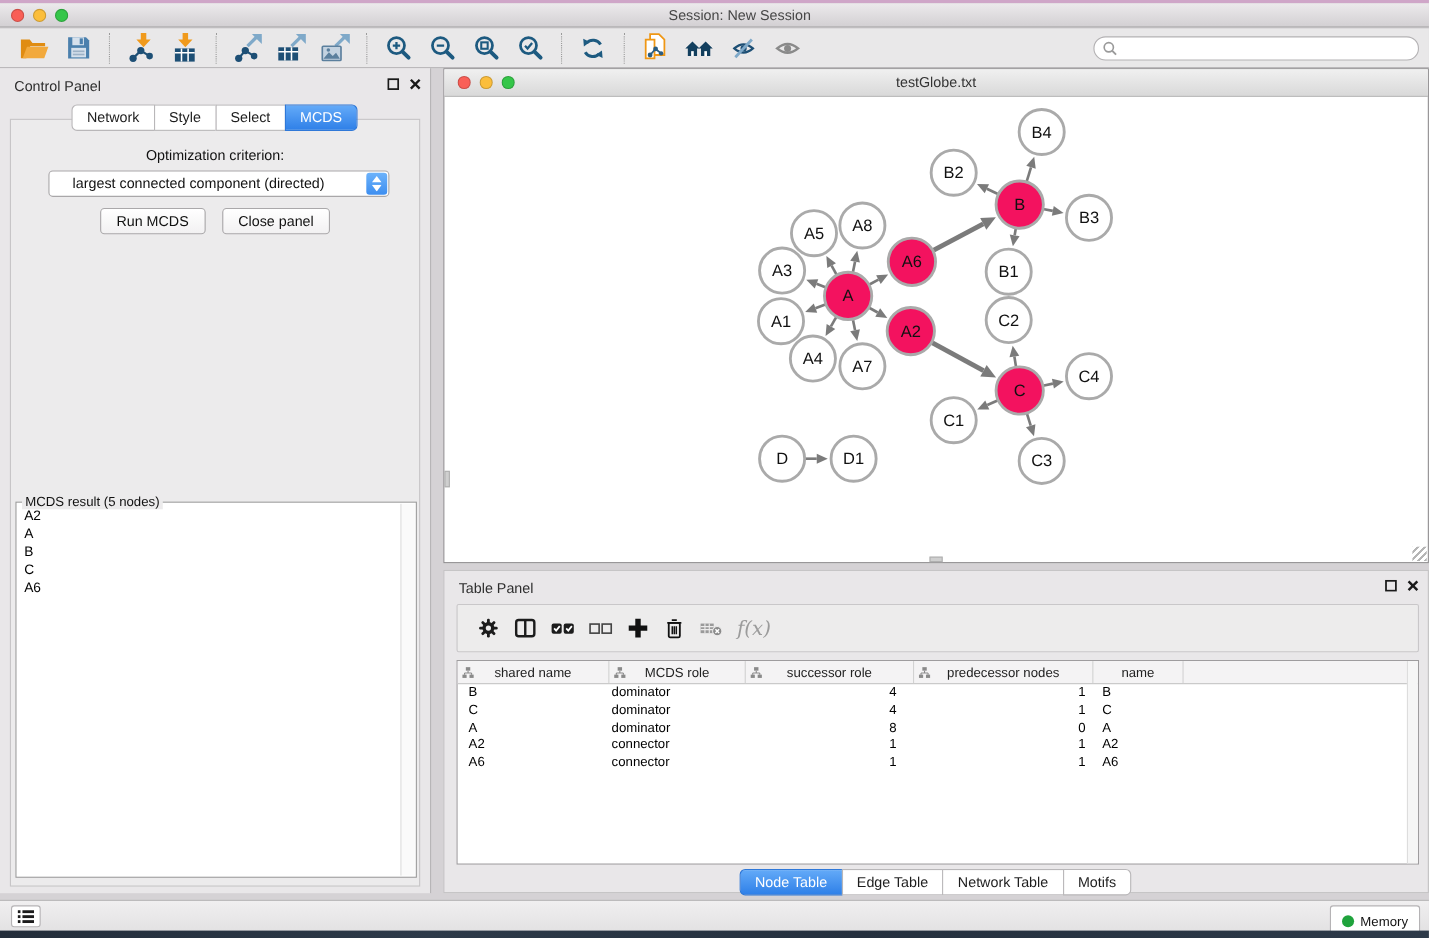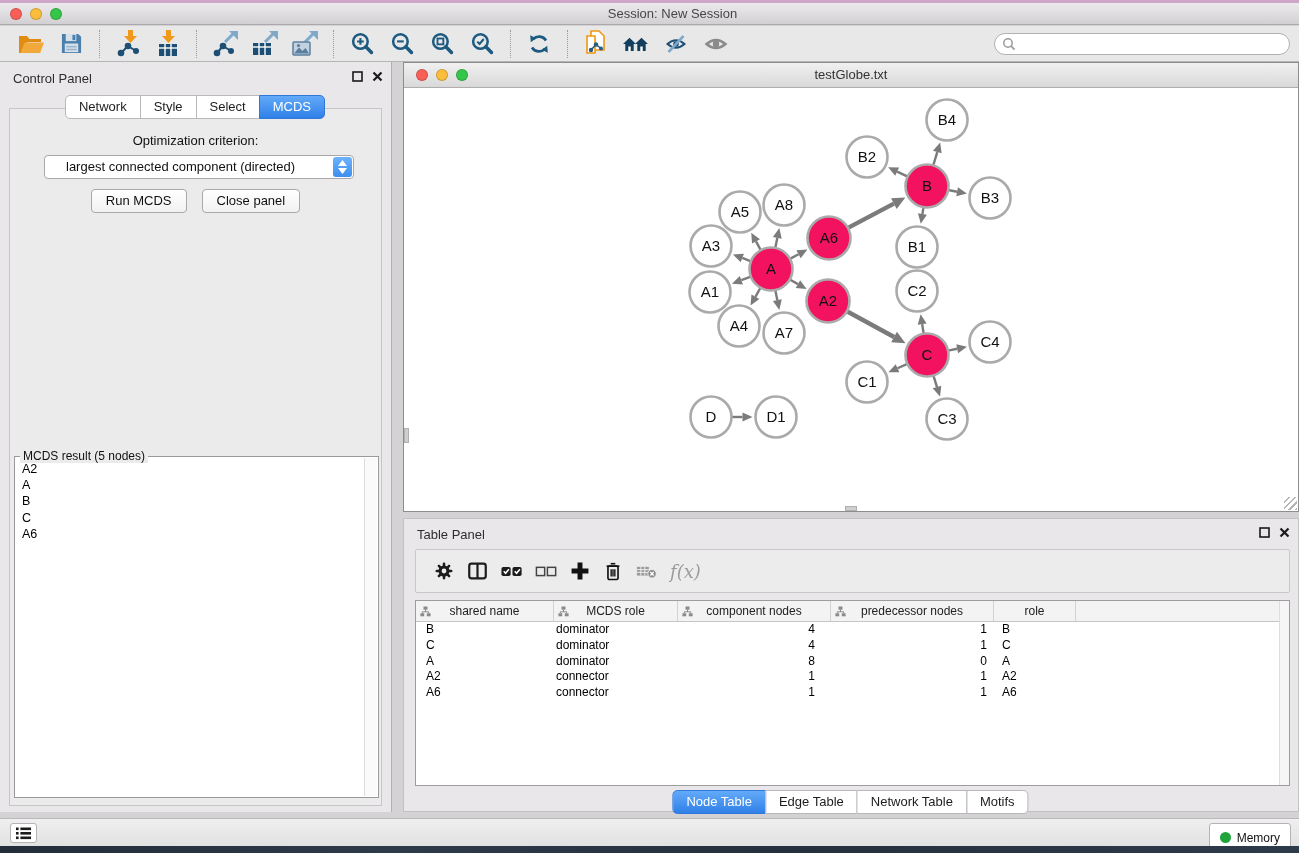--- a/index.html
+++ b/index.html
@@ -597,33 +597,33 @@
           </svg>
           <span>MCDS role</span>
         </div>
         <div class="hcell">
           <svg width="11" height="11" viewBox="0 0 11 11">
             <rect x="3.5" y="0.5" width="4" height="3.2" fill="#8a8a8a"></rect>
             <path d="M5.5 3.7v2.1M2.3 5.8h6.4M2.3 5.8v1.5M8.7 5.8v1.5" stroke="#8a8a8a" fill="none"></path>
             <rect x="0.4" y="7.3" width="3.8" height="3" fill="#8a8a8a"></rect>
             <rect x="6.8" y="7.3" width="3.8" height="3" fill="#8a8a8a"></rect>
           </svg>
-          <span>component nodes</span>
+          <span>successor role</span>
         </div>
         <div class="hcell">
           <svg width="11" height="11" viewBox="0 0 11 11">
             <rect x="3.5" y="0.5" width="4" height="3.2" fill="#8a8a8a"></rect>
             <path d="M5.5 3.7v2.1M2.3 5.8h6.4M2.3 5.8v1.5M8.7 5.8v1.5" stroke="#8a8a8a" fill="none"></path>
             <rect x="0.4" y="7.3" width="3.8" height="3" fill="#8a8a8a"></rect>
             <rect x="6.8" y="7.3" width="3.8" height="3" fill="#8a8a8a"></rect>
           </svg>
           <span>predecessor nodes</span>
         </div>
         <div class="hcell">
-          <span>role</span>
+          <span>name</span>
         </div>
         <div class="hcell"></div>
       </div>
     <div id="tbl-body">
         <div class="trow">
           <div class="tcell c0">B</div>
           <div class="tcell c1">dominator</div>
           <div class="tcell c2">4</div>
           <div class="tcell c3">1</div>
           <div class="tcell c4">B</div>

